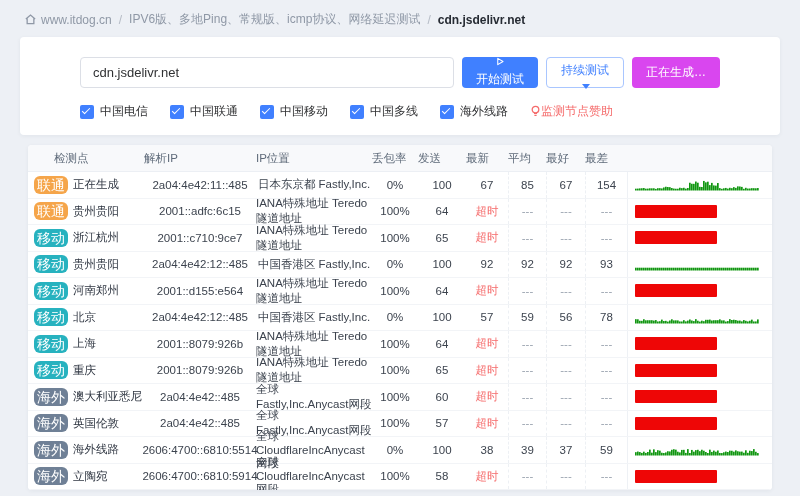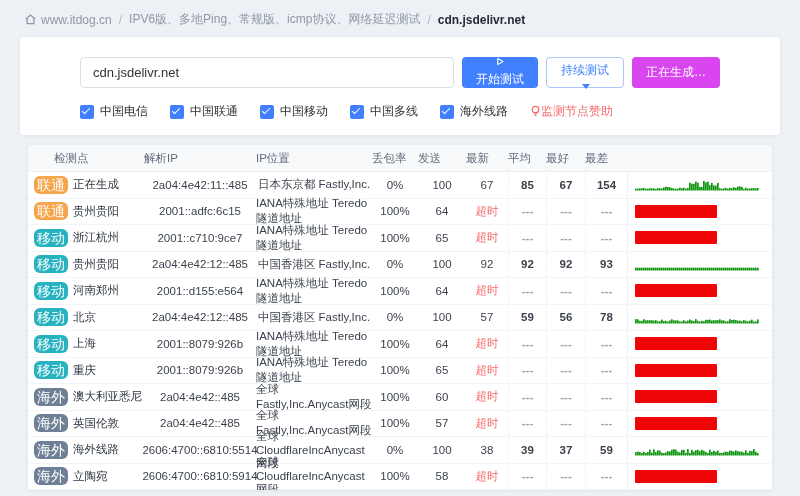--- a/index.html
+++ b/index.html
@@ -78,21 +78,21 @@
     font-size: 11.5px; color: #3c434e;
   }
   .td.first { justify-content: flex-start; padding-left: 6px; gap: 5px; }
   .badge {
     font-size: 14px; color: #fff; line-height: 1;
     padding: 2px 3px; border-radius: 6px; flex: 0 0 auto;
   }
   .node-name { font-size: 11.5px; color: #2f3642; }
   .timeout { color: #f56c6c; }
   .dash { color: #9aa3af; }
-  .c-avg, .c-best, .c-worst { border-left: 1px dashed #edf0f4; font-weight: bold; }
+  .c-avg, .c-best, .c-worst { border-left: 1px dashed #edf0f4; }
   .c-quality { border-left: 1px solid #eef1f5; justify-content: flex-start; padding-left: 7px; }
   .redbar { width: 82px; height: 13px; background: #ee0606; border-radius: 1px; }
   .pulse-ico { width: 14px; height: 12px; stroke: #5f6b7a; fill: none; stroke-width: 1.3; margin-right: 4px; }
   .bulb-ico { width: 11px; height: 13px; stroke: #f56c6c; fill: none; stroke-width: 1.3; }
 </style>
 </head>
 <body>
 
 <div class="breadcrumb">
   <span class="seg">

